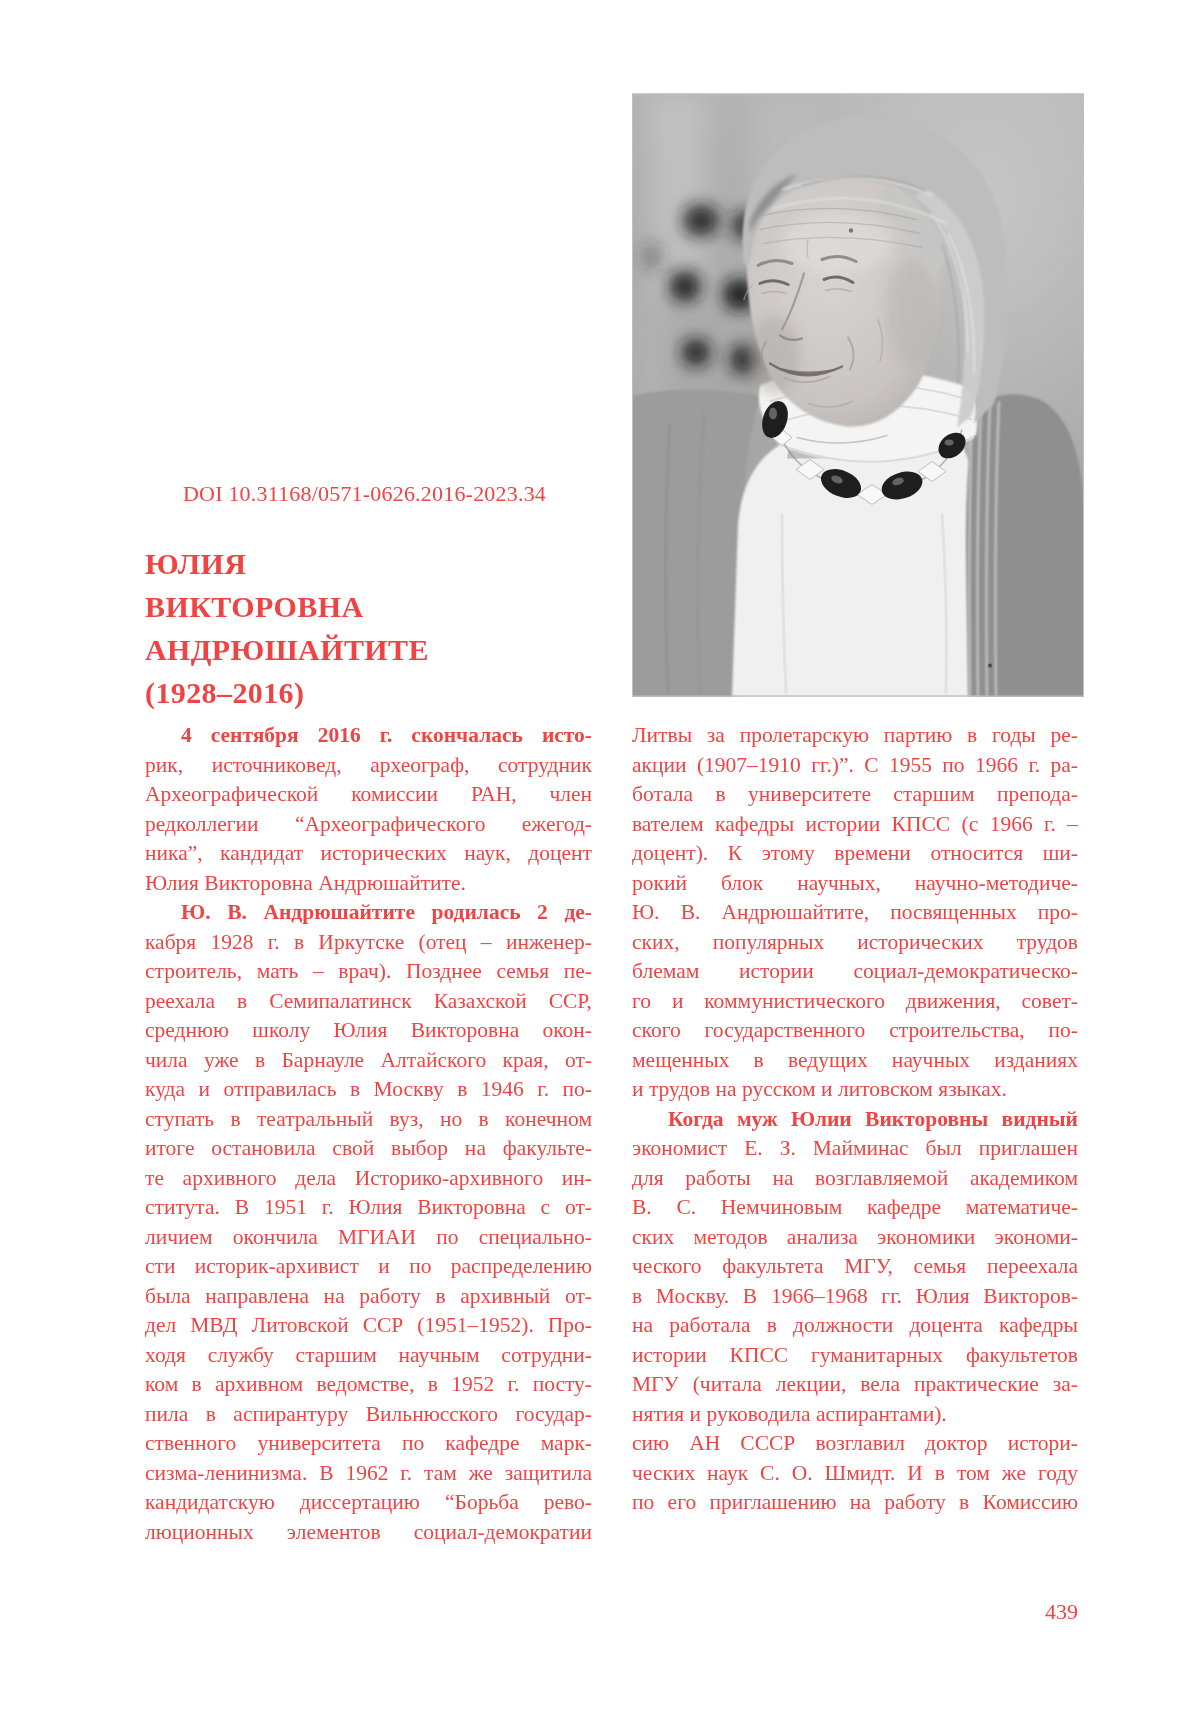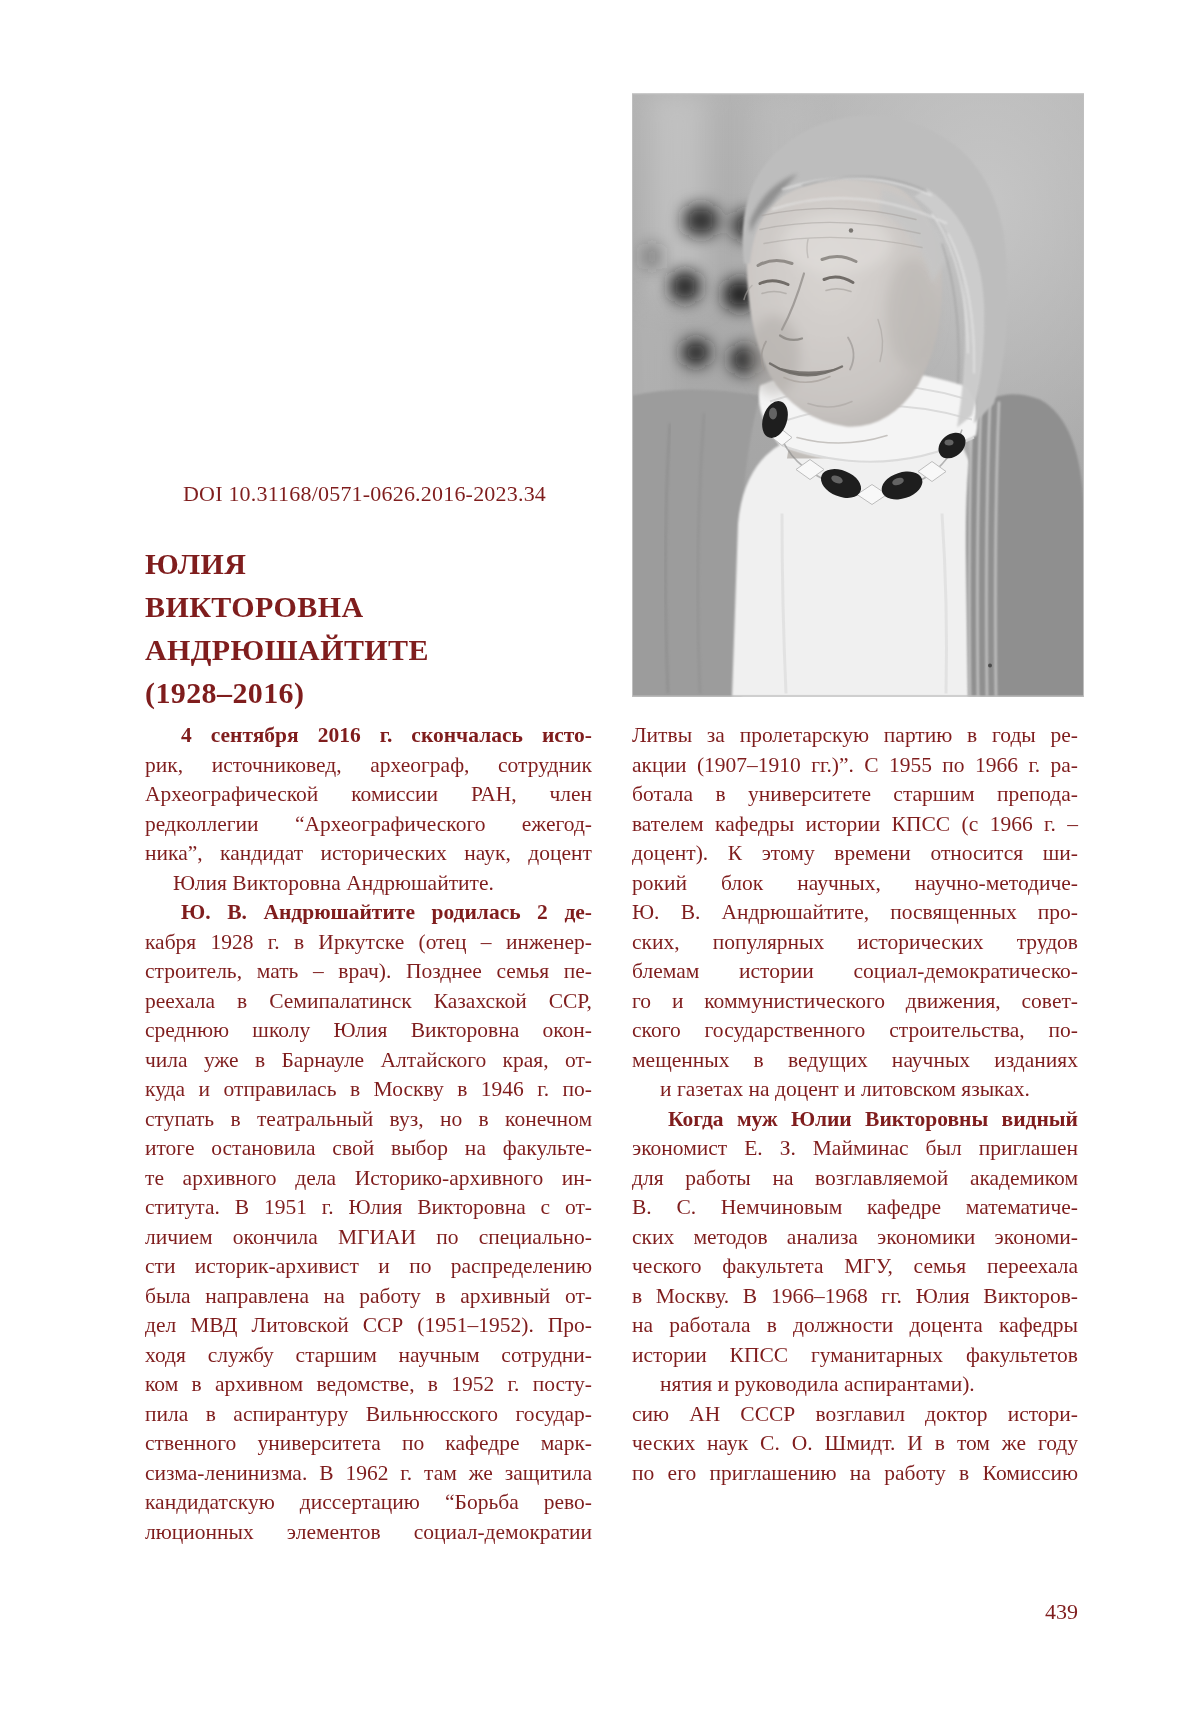--- a/index.html
+++ b/index.html
@@ -1,27 +1,27 @@
 <!DOCTYPE html>
 <html><head>
 <meta charset="utf-8">
 <style>
   html,body{margin:0;padding:0;background:#ffffff;}
   .page{position:relative;width:1200px;height:1719px;background:#ffffff;
-        font-family:"Liberation Serif", serif;color:#7f1d1d;overflow:hidden;}
+        font-family:"Liberation Serif", serif;color:#ef4444;overflow:hidden;}
   .doi{position:absolute;left:183px;top:481px;font-size:22px;letter-spacing:0.2px;}
   .title{position:absolute;left:145px;top:542px;width:447px;
          font-weight:bold;font-size:30px;line-height:43px;letter-spacing:0.4px;}
   .photo{position:absolute;left:632px;top:93px;width:452px;height:604px;}
   .photo svg{display:block;width:100%;height:100%;}
   .col{position:absolute;top:721px;font-size:21.5px;}
   .col-left{left:145px;width:447px;}
   .col-right{left:632px;width:446px;}
   .tl{height:29.5px;line-height:29.5px;text-align:justify;text-align-last:justify;}
-  .tl.end{text-align-last:left;margin-left:28px;}
+  .tl.end{text-align-last:left;}
   .tl.ind{text-indent:36px;font-weight:bold;}
   .pageno{position:absolute;left:878px;top:1599px;width:200px;text-align:right;font-size:22px;}
 </style>
 </head>
 <body>
 
 <div class="page">
 
   <div class="doi">DOI 10.31168/0571-0626.2016-2023.34</div>
 
@@ -215,30 +215,31 @@
       <div class="tl">ботала в университете старшим препода-</div>
       <div class="tl">вателем кафедры истории КПСС (с 1966 г. –</div>
       <div class="tl">доцент). К этому времени относится ши-</div>
       <div class="tl">рокий блок научных, научно-методиче-</div>
       <div class="tl">Ю. В. Андрюшайтите, посвященных про-</div>
       <div class="tl">ских, популярных исторических трудов</div>
       <div class="tl">блемам истории социал-демократическо-</div>
       <div class="tl">го и коммунистического движения, совет-</div>
       <div class="tl">ского государственного строительства, по-</div>
       <div class="tl">мещенных в ведущих научных изданиях</div>
-      <div class="tl end">и газетах на доцент и литовском языках.</div>
+      <div class="tl end">и трудов на русском и литовском языках.</div>
       <div class="tl ind">Когда муж Юлии Викторовны видный</div>
       <div class="tl">экономист Е. З. Майминас был приглашен</div>
       <div class="tl">для работы на возглавляемой академиком</div>
       <div class="tl">В. С. Немчиновым кафедре математиче-</div>
       <div class="tl">ских методов анализа экономики экономи-</div>
       <div class="tl">ческого факультета МГУ, семья переехала</div>
       <div class="tl">в Москву. В 1966–1968 гг. Юлия Викторов-</div>
       <div class="tl">на работала в должности доцента кафедры</div>
       <div class="tl">истории КПСС гуманитарных факультетов</div>
+      <div class="tl">МГУ (читала лекции, вела практические за-</div>
       <div class="tl end">нятия и руководила аспирантами).</div>
       <div class="tl">сию АН СССР возглавил доктор истори-</div>
       <div class="tl">ческих наук С. О. Шмидт. И в том же году</div>
       <div class="tl">по его приглашению на работу в Комиссию</div>
     </div>
 
   <div class="pageno">439</div>
 </div>
 
 </body></html>

